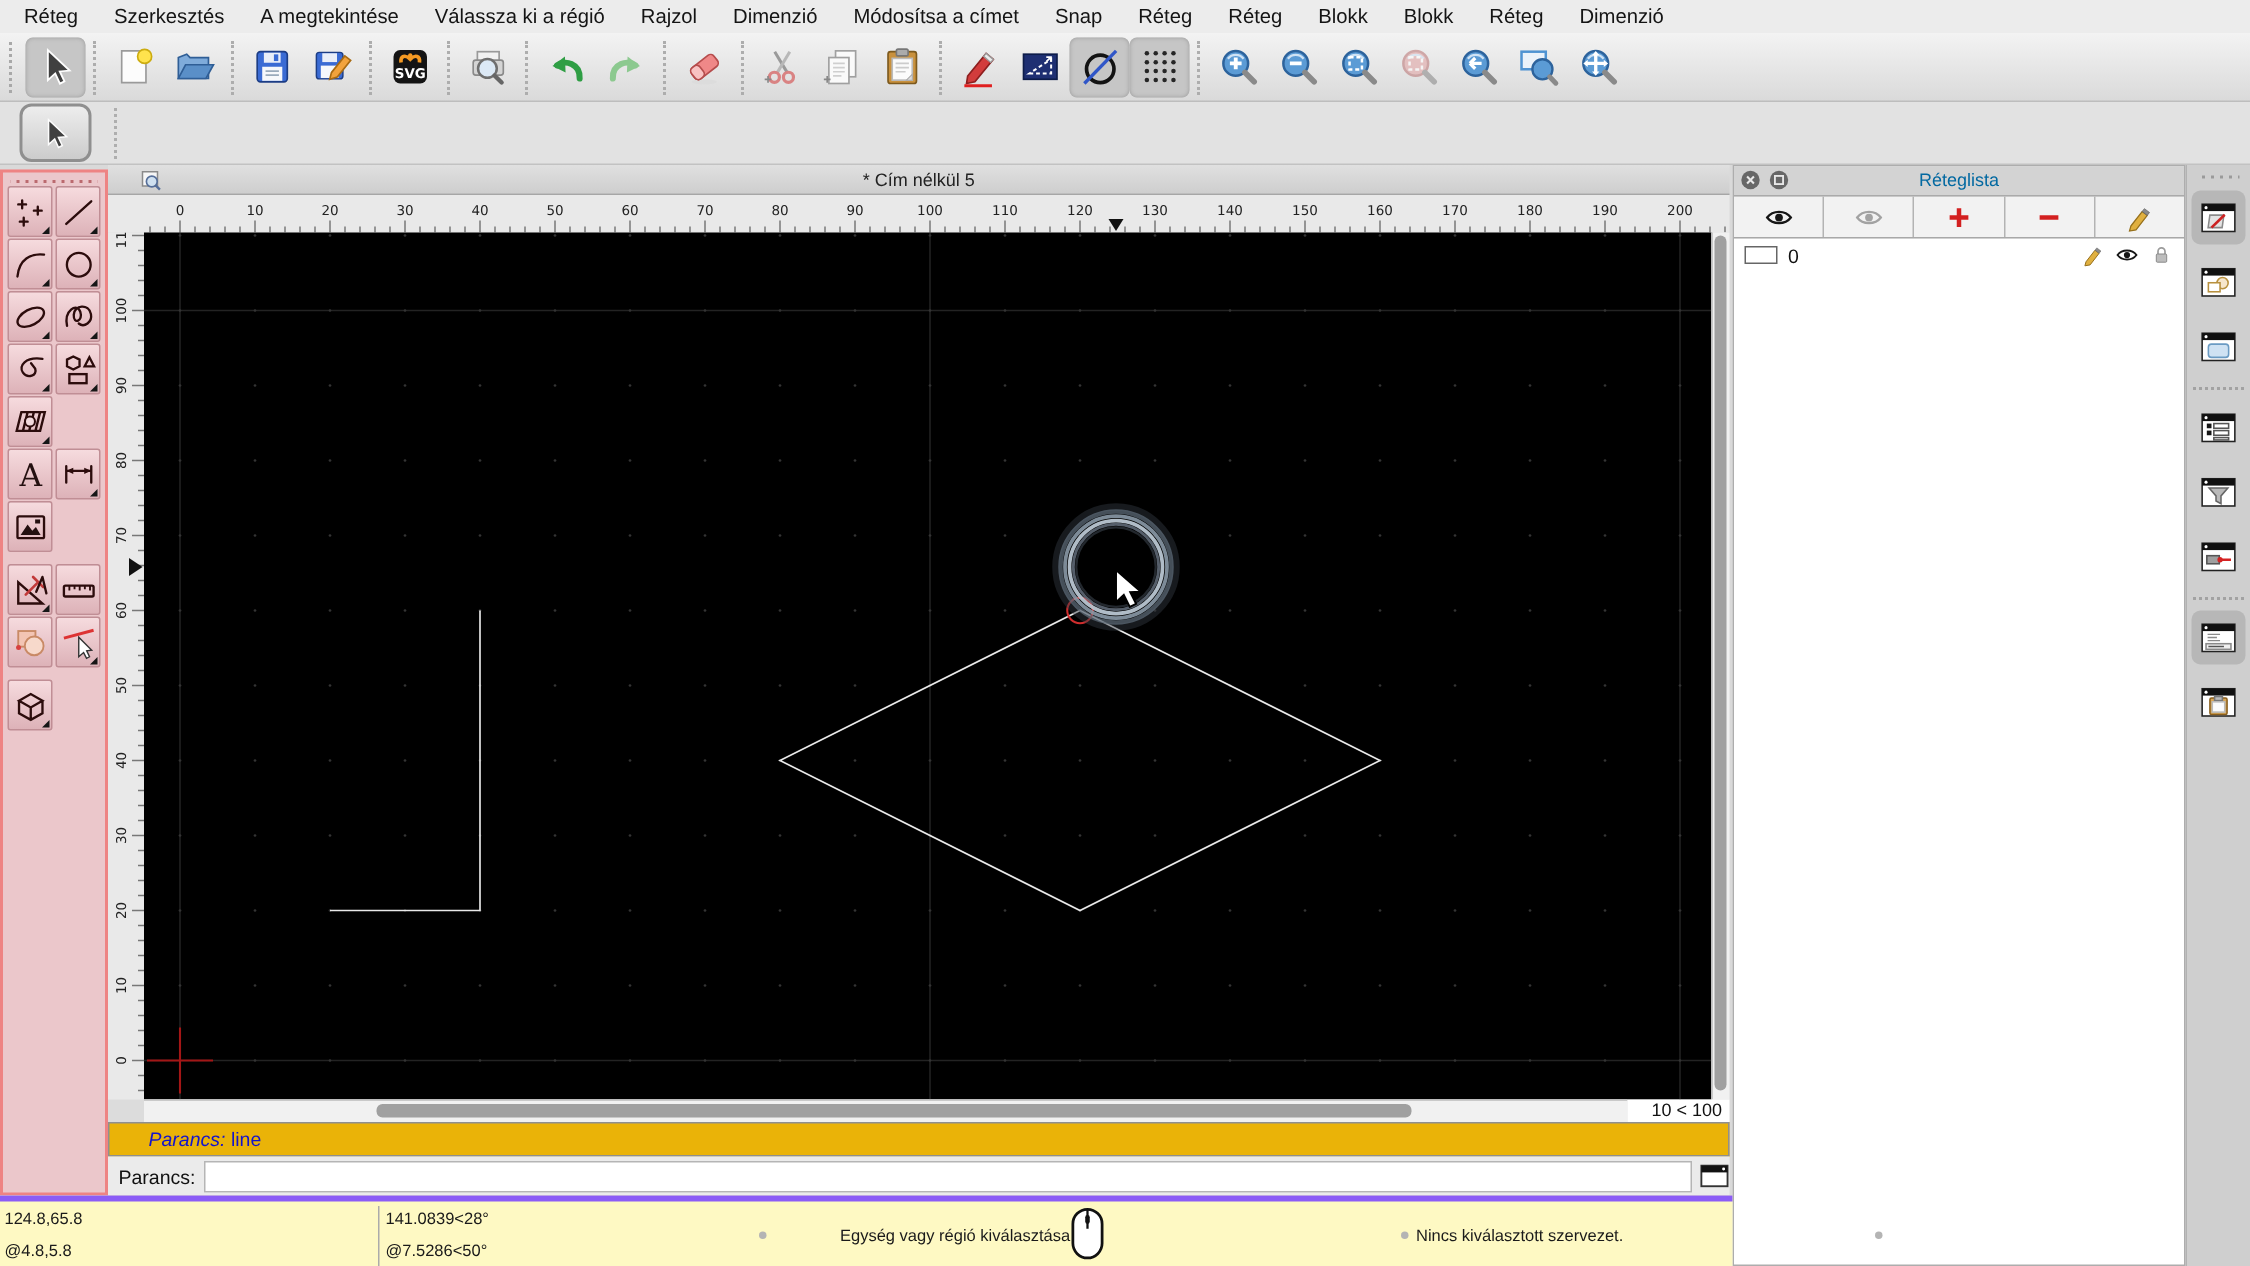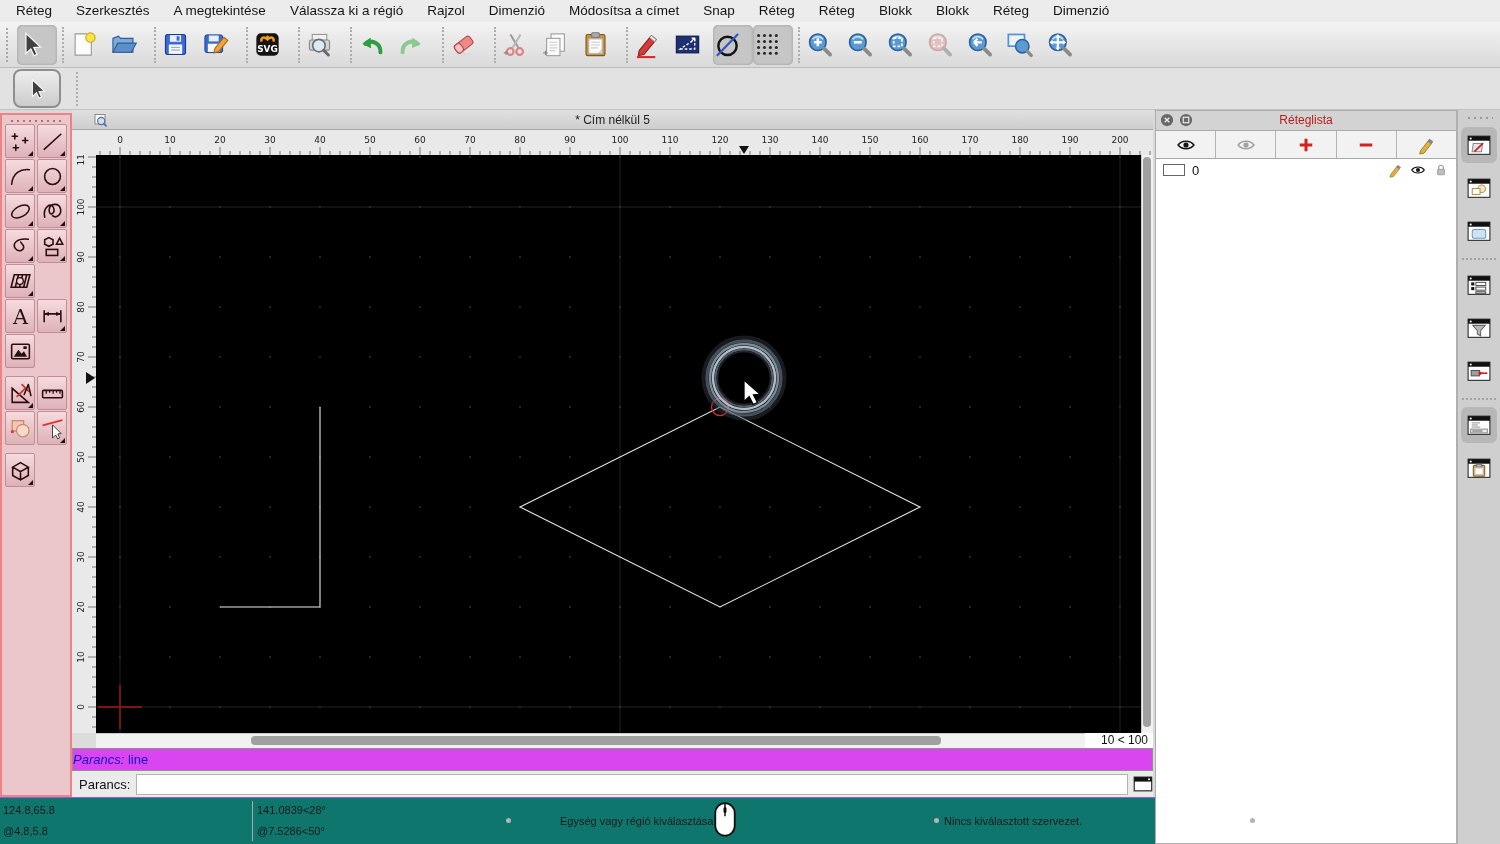--- a/index.html
+++ b/index.html
@@ -10,21 +10,21 @@
   
   .menubar{position:absolute;left:0;top:0;width:100%;height:22px;background:#ececec;
     display:flex;align-items:center;padding-left:4px;font-size:13.5px;color:#141414}
   .menu-item{padding:0 12px;line-height:22px;white-space:nowrap}
 
   
   .toolbar{position:absolute;left:0;top:22px;width:100%;height:46px;
     background:linear-gradient(#f3f3f3,#dadada);border-bottom:1px solid #bdbdbd;
     display:flex;align-items:center;padding-left:3px;box-sizing:border-box}
   .tb-handle{width:6px;height:34px;border-left:2px dotted #a8a8a8;margin:0 3px}
-  .tb-btn{width:40px;height:40px;border-radius:5px;display:flex;align-items:center;flex:0 0 auto}
+  .tb-btn{width:40px;height:40px;border-radius:5px;display:flex;align-items:center;justify-content:center;flex:0 0 auto}
   .tb-btn.pressed{background:#c6c6c6;box-shadow:inset 0 0 3px #9a9a9a}
   .tb-btn.disabled{opacity:.72}
   .tb-btn svg{width:29px;height:29px}
   .tb-sep{width:0;height:36px;border-left:2px dotted #adadad;margin:0 5px;flex:0 0 auto}
 
   
   .toolbar2{position:absolute;left:0;top:68px;width:100%;height:42px;background:#e2e2e2;
     border-bottom:1px solid #c2c2c2;display:flex;align-items:center;padding-left:13px;box-sizing:border-box}
   .tool2-btn{width:44px;height:35px;border:2px solid #8f8f8f;border-radius:8px;
     background:linear-gradient(#ededed,#cccccc);display:flex;align-items:center;justify-content:center}
@@ -52,33 +52,33 @@
   .corner{position:absolute;left:0;top:20px;width:24px;height:25px;background:#e9e9e9}
   .hruler{position:absolute;left:24px;top:20px;width:1057px;height:25px;background:#e9e9e9}
   .vruler{position:absolute;left:0;top:45px;width:24px;height:578px;background:#e9e9e9}
   .canvas{position:absolute;left:24px;top:45px;width:1045px;height:578px;background:#000}
   .vscroll{position:absolute;left:1069px;top:45px;width:12px;height:578px;background:#f1f1f1;border-left:1px solid #c9c9c9;box-sizing:border-box}
   .vthumb{position:absolute;left:1px;top:2px;width:8px;height:570px;background:#a0a0a0;border-radius:4px}
   .hscroll{position:absolute;left:24px;top:623px;width:989px;height:15px;background:#f1f1f1;border-top:1px solid #c9c9c9;box-sizing:border-box}
   .hthumb{position:absolute;left:155px;top:2px;width:690px;height:9px;background:#a0a0a0;border-radius:4px}
   .gridlabel{position:absolute;left:1013px;top:623px;width:68px;height:15px;background:#ffffff;
     font-size:12px;line-height:15px;text-align:right;padding-right:5px;box-sizing:border-box;color:#111}
-  .cmdhist{position:absolute;left:0;top:638px;width:1081px;height:23px;background:#d946ef;
-    border:1px solid #8f8f8f;box-sizing:border-box;font-size:13px;line-height:21px;padding-left:0;color:#1414cc}
+  .cmdhist{position:absolute;left:0;top:638px;width:1081px;height:23px;background:#eab308;
+    border:1px solid #8f8f8f;box-sizing:border-box;font-size:13px;line-height:21px;padding-left:26px;color:#1414cc}
   .cmd-prompt-hist{font-style:italic}
   .cmdrow{position:absolute;left:0;top:661px;width:1081px;height:26px;background:#ebebeb;display:flex;align-items:center}
   .cmd-prompt{font-size:13px;color:#111;margin-left:7px;white-space:nowrap}
   .cmdinput{margin-left:6px;width:985px;height:19px;border:1px solid #b5b5b5;background:#fff;font-size:13px;
     font-family:"Liberation Sans",sans-serif;padding:0 4px}
   .cmd-detach{width:20px;height:17px;margin-left:5px;display:flex;align-items:center;justify-content:center}
 
   
   .layerpanel{position:absolute;left:1155px;top:110px;width:302px;height:734px;background:#fff;border:1px solid #adadad;box-sizing:border-box}
   .lp-header{height:19px;background:#d3d3d3;border-bottom:1px solid #aaa;position:relative;
-    text-align:center;font-size:12px;line-height:19px;color:#b91c1c}
+    text-align:center;font-size:12px;line-height:19px;color:#0369a1}
   .lp-close{position:absolute;left:4px;top:2px;width:14px;height:14px}
   .lp-float{position:absolute;left:23px;top:2px;width:14px;height:14px}
   .lp-toolbar{height:27px;display:flex;background:#f2f2f2;border-bottom:1px solid #a8a8a8}
   .lp-tool{flex:1;border-right:1px solid #b3b3b3;display:flex;align-items:center;justify-content:center}
   .lp-tool:last-child{border-right:none}
   .lp-tool svg{width:20px;height:20px}
   .lp-row{height:22px;display:flex;align-items:center;font-size:13px;color:#111;padding:0 7px;gap:7px}
   .lp-swatch{width:20px;height:10px;background:#fff;border:1px solid #666}
   .lp-row-icons{margin-left:auto;display:flex;align-items:center;gap:7px}
   .lp-row-icons svg{width:16px;height:16px}
@@ -87,22 +87,22 @@
   .rightbar{position:absolute;left:1457px;top:110px;width:43px;height:734px;background:#cfcfcf;
     border-left:1px solid #b2b2b2;display:flex;flex-direction:column;align-items:center;padding-top:4px;box-sizing:border-box}
   .rb-handle{width:28px;height:6px;background-image:radial-gradient(#9a9a9a 1px,transparent 1.3px);
     background-size:6px 6px;background-position:1px 1px}
   .rb-btn{width:36px;height:36px;margin-top:7px;border-radius:6px;display:flex;align-items:center;justify-content:center}
   .rb-btn.active{background:#b7b7b7}
   .rb-btn svg{width:28px;height:27px}
   .rb-sep{width:34px;border-top:2px dotted #a2a2a2;margin-top:9px}
 
   
-  .statusbar{position:absolute;left:0;top:797px;width:1155px;height:47px;background:#0f766e;
-    border-top:1px solid #8b5cf6;box-sizing:border-box;font-size:11px;color:#1a1a1a}
+  .statusbar{position:absolute;left:0;top:797px;width:1155px;height:47px;background:#fef9c3;
+    border-top:4px solid #8b5cf6;box-sizing:border-box;font-size:11px;color:#1a1a1a}
   .sb-abs{position:absolute;left:3px;top:6px}
   .sb-rel{position:absolute;left:3px;top:27px}
   .sb-div{position:absolute;left:252px;top:3px;width:1px;height:40px;background:#ababab}
   .sb-pabs{position:absolute;left:257px;top:6px}
   .sb-prel{position:absolute;left:257px;top:27px}
   .sb-dot{position:absolute;width:5px;height:5px;border-radius:50%;background:#b4b4b4}
   .sb-hint{position:absolute;left:560px;top:17px}
   .sb-mouse{position:absolute;left:712px;top:3px;width:26px;height:38px}
   .sb-selection{position:absolute;left:944px;top:17px}
 </style>

